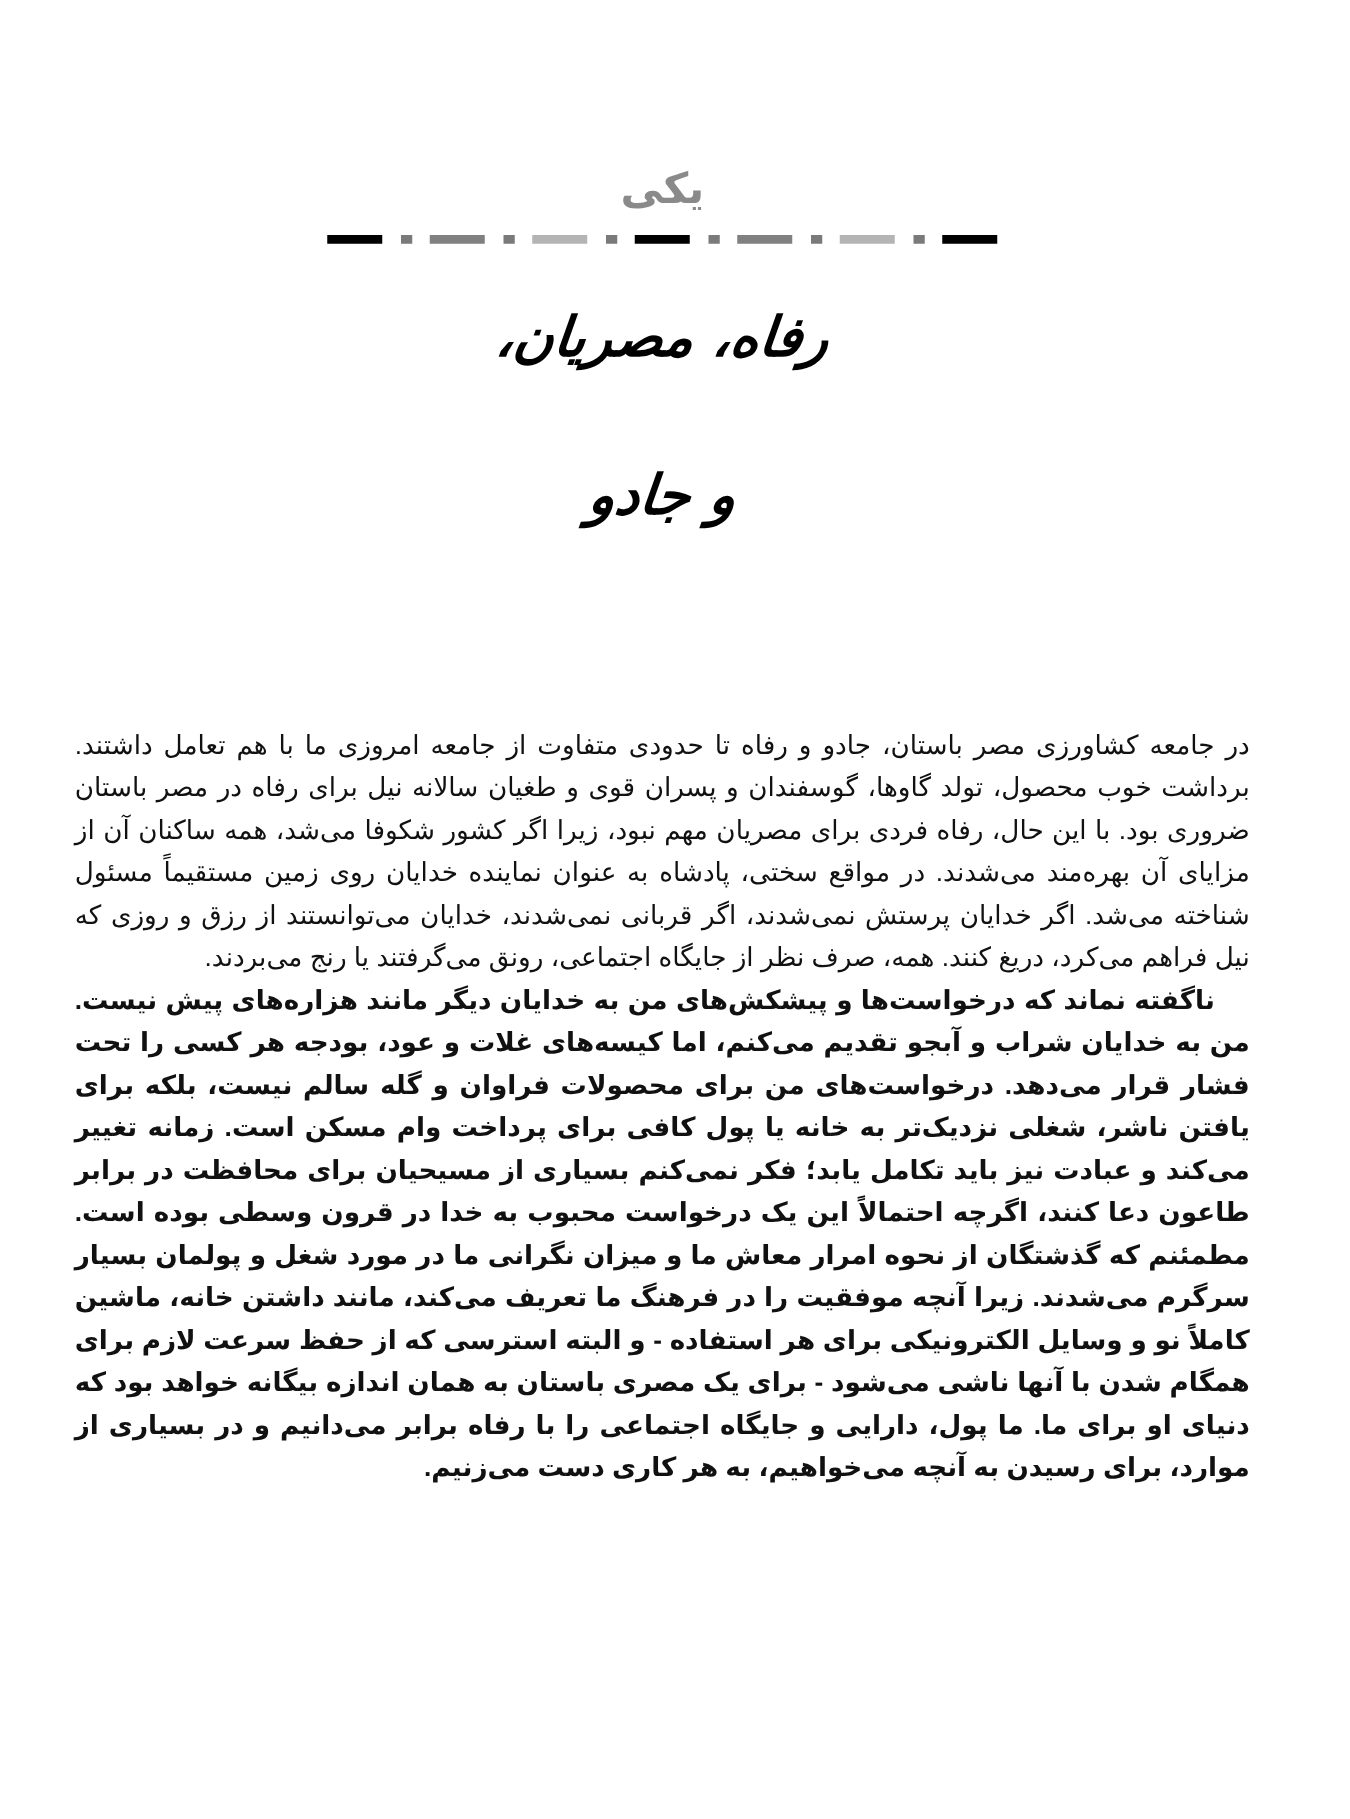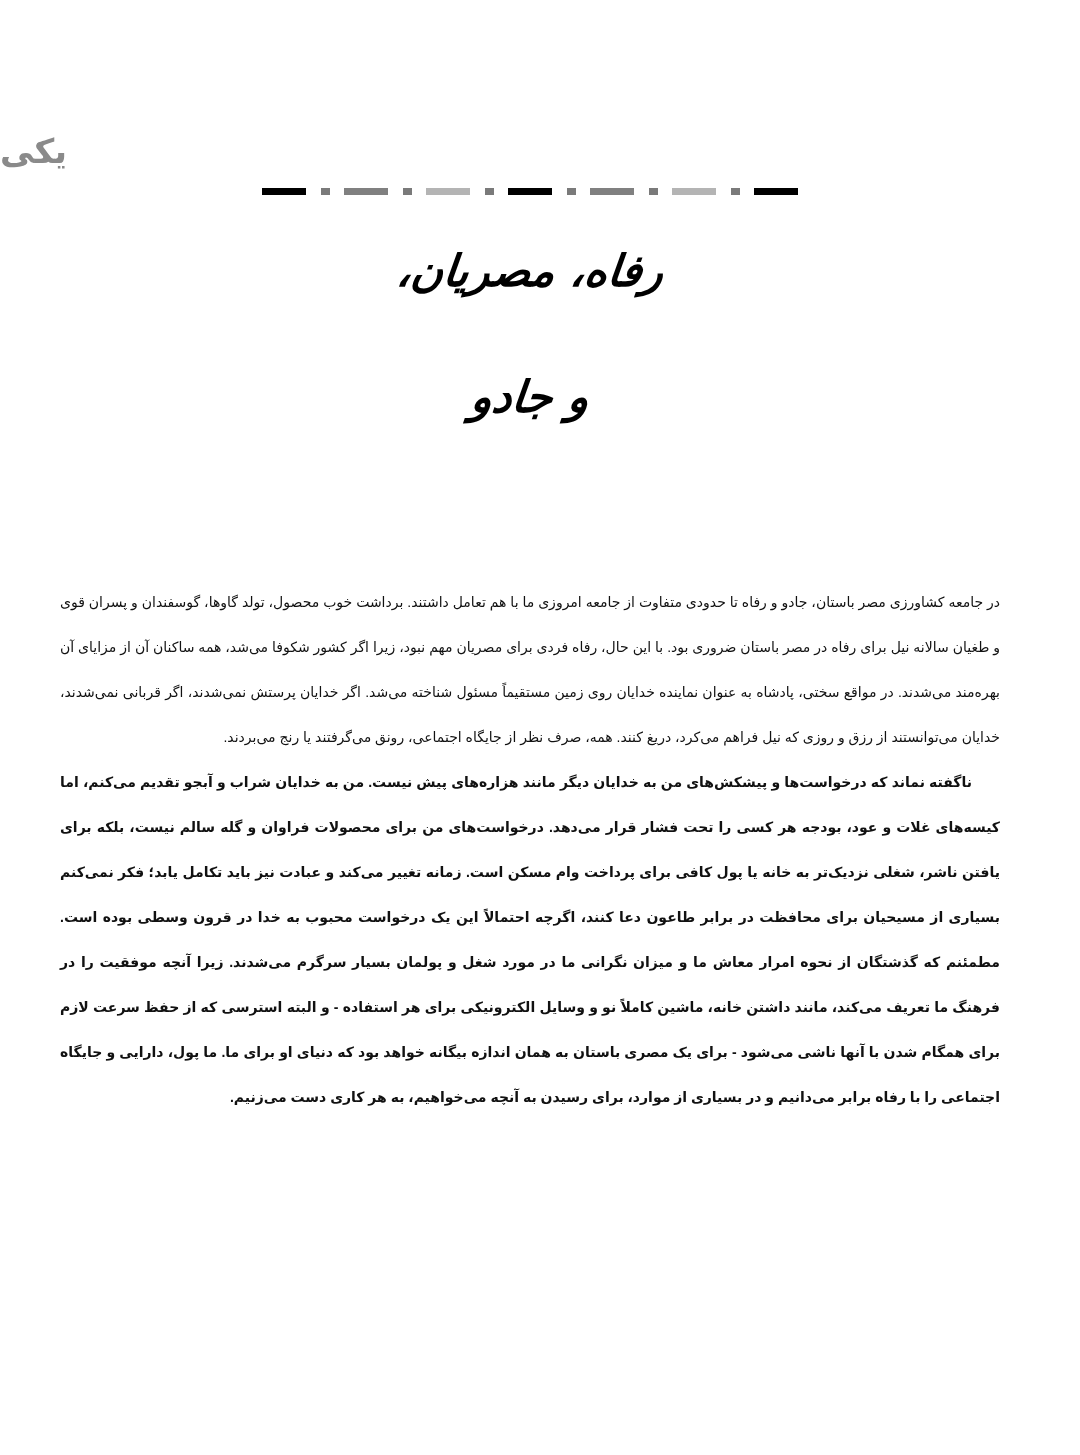--- a/index.html
+++ b/index.html
@@ -17,21 +17,21 @@
     }
     .page {
       position: absolute;
       inset: 0;
     }
     .chapter-number {
       position: absolute;
       top: 128px;
       left: 0;
       width: 1060px;
-      text-align: left;
+      text-align: center;
       font-size: 34px;
       font-weight: bold;
       color: #8a8a8a;
       line-height: 46px;
     }
     .divider {
       position: absolute;
       top: 187px;
       left: 262px;
       width: 536px;
@@ -64,22 +64,22 @@
     }
     .title-line-1 { top: 212px; }
     .title-line-2 { top: 338px; }
 
     .body-text {
       position: absolute;
       top: 580px;
       left: 60px;
       width: 940px;
       font-family: "Liberation Sans", "DejaVu Sans", sans-serif;
-      font-size: 14px;
-      line-height: 45px;
+      font-size: 21px;
+      line-height: 34px;
       color: #111111;
       text-align: justify;
       text-align-last: right;
     }
     .body-text p {
       margin: 0;
     }
     .body-text p.indent {
       text-indent: 28px;
       font-weight: bold;

